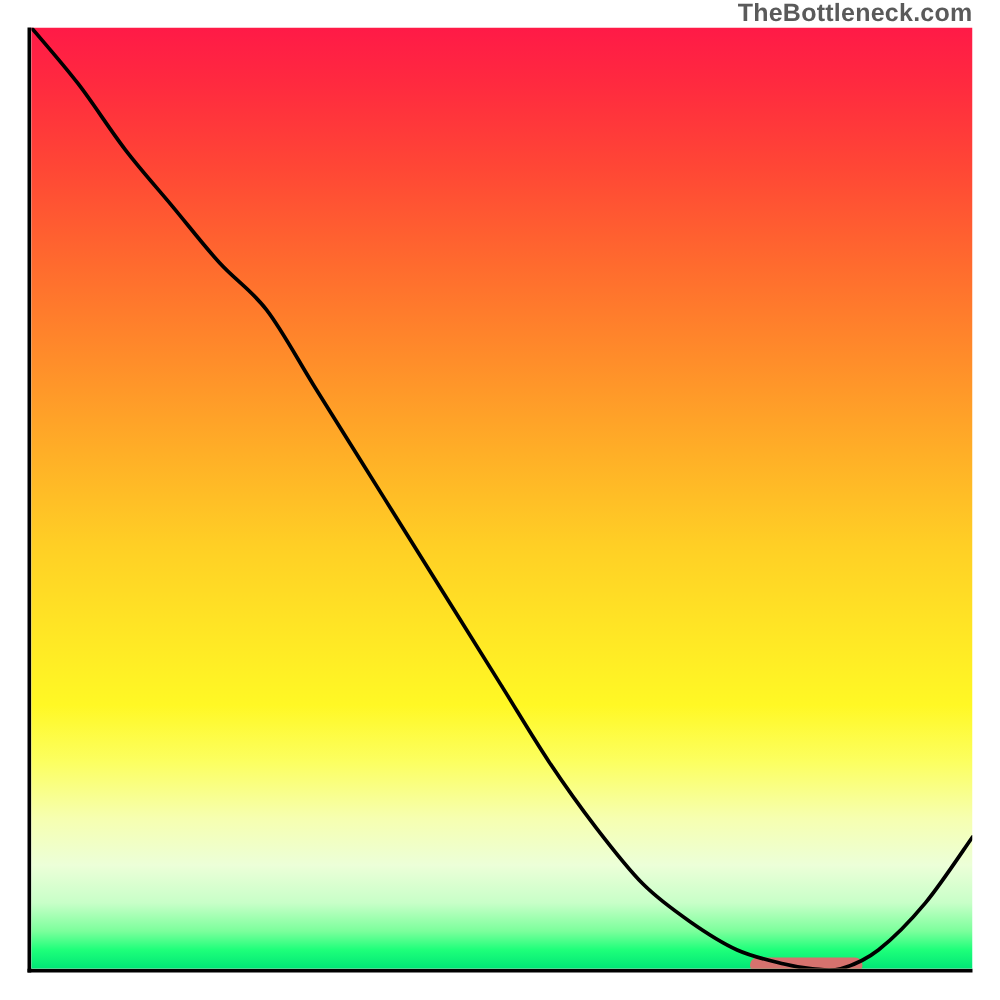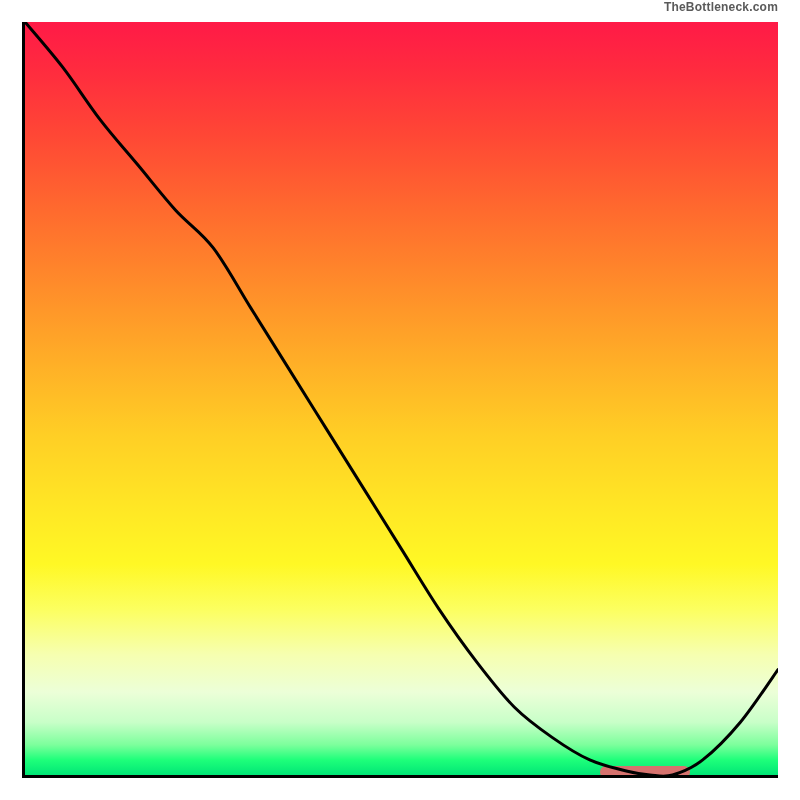--- a/index.html
+++ b/index.html
@@ -54,21 +54,21 @@
     background: #d6726e;
     border-radius: 6px;
     height: 12px;
     transform: translateY(-50%);
   }
   .watermark {
     position: absolute;
     top: 0px;
     right: 22px;
     font-family: Arial, Helvetica, sans-serif;
-    font-size: 12px;
+    font-size: 20px;
     font-weight: 600;
     color: #5a5a5a;
     letter-spacing: 0.2px;
   }
 </style>
 </head>
 <body>
 
 <div class="chart-container">
 

